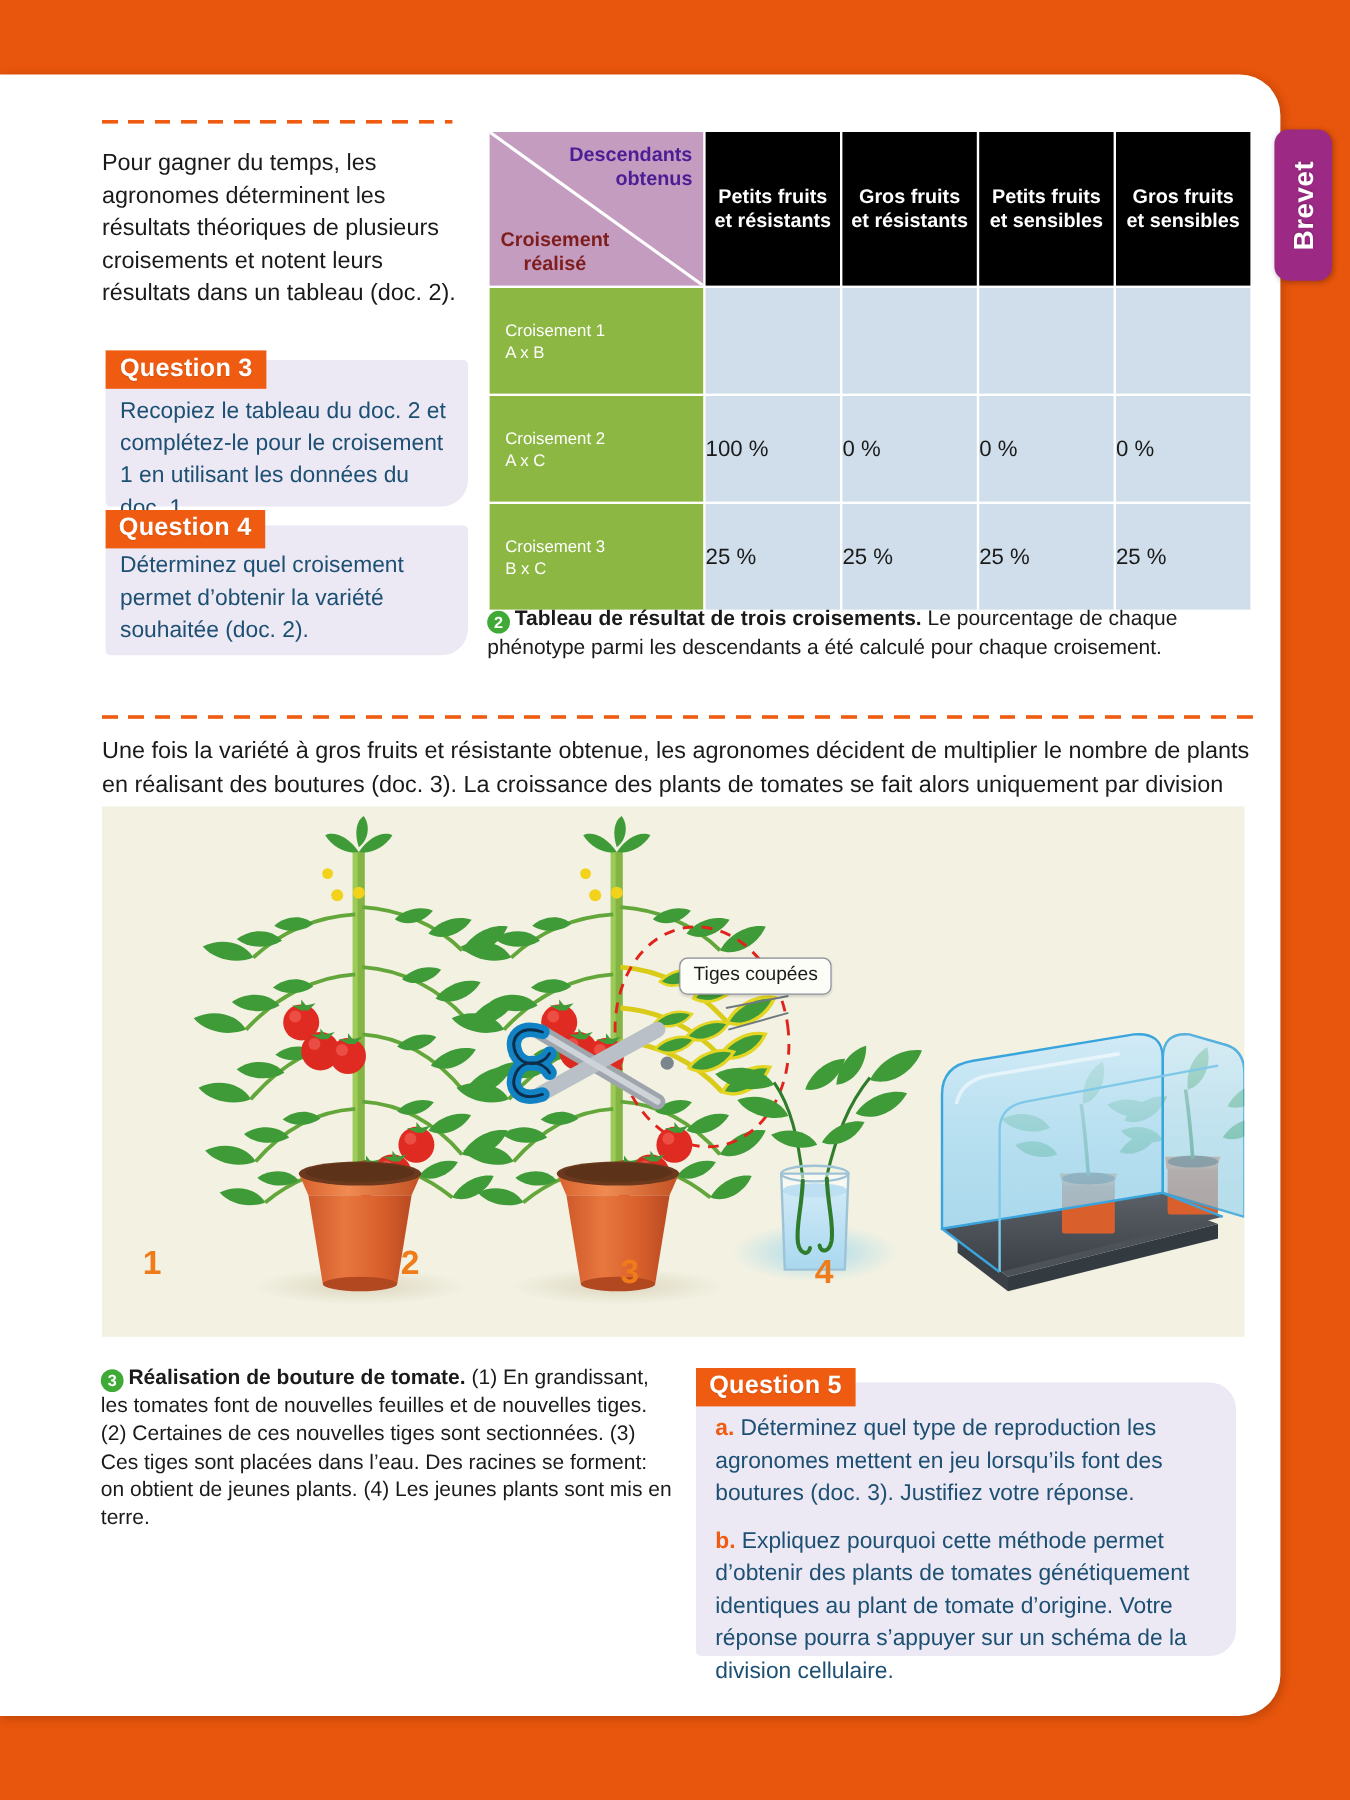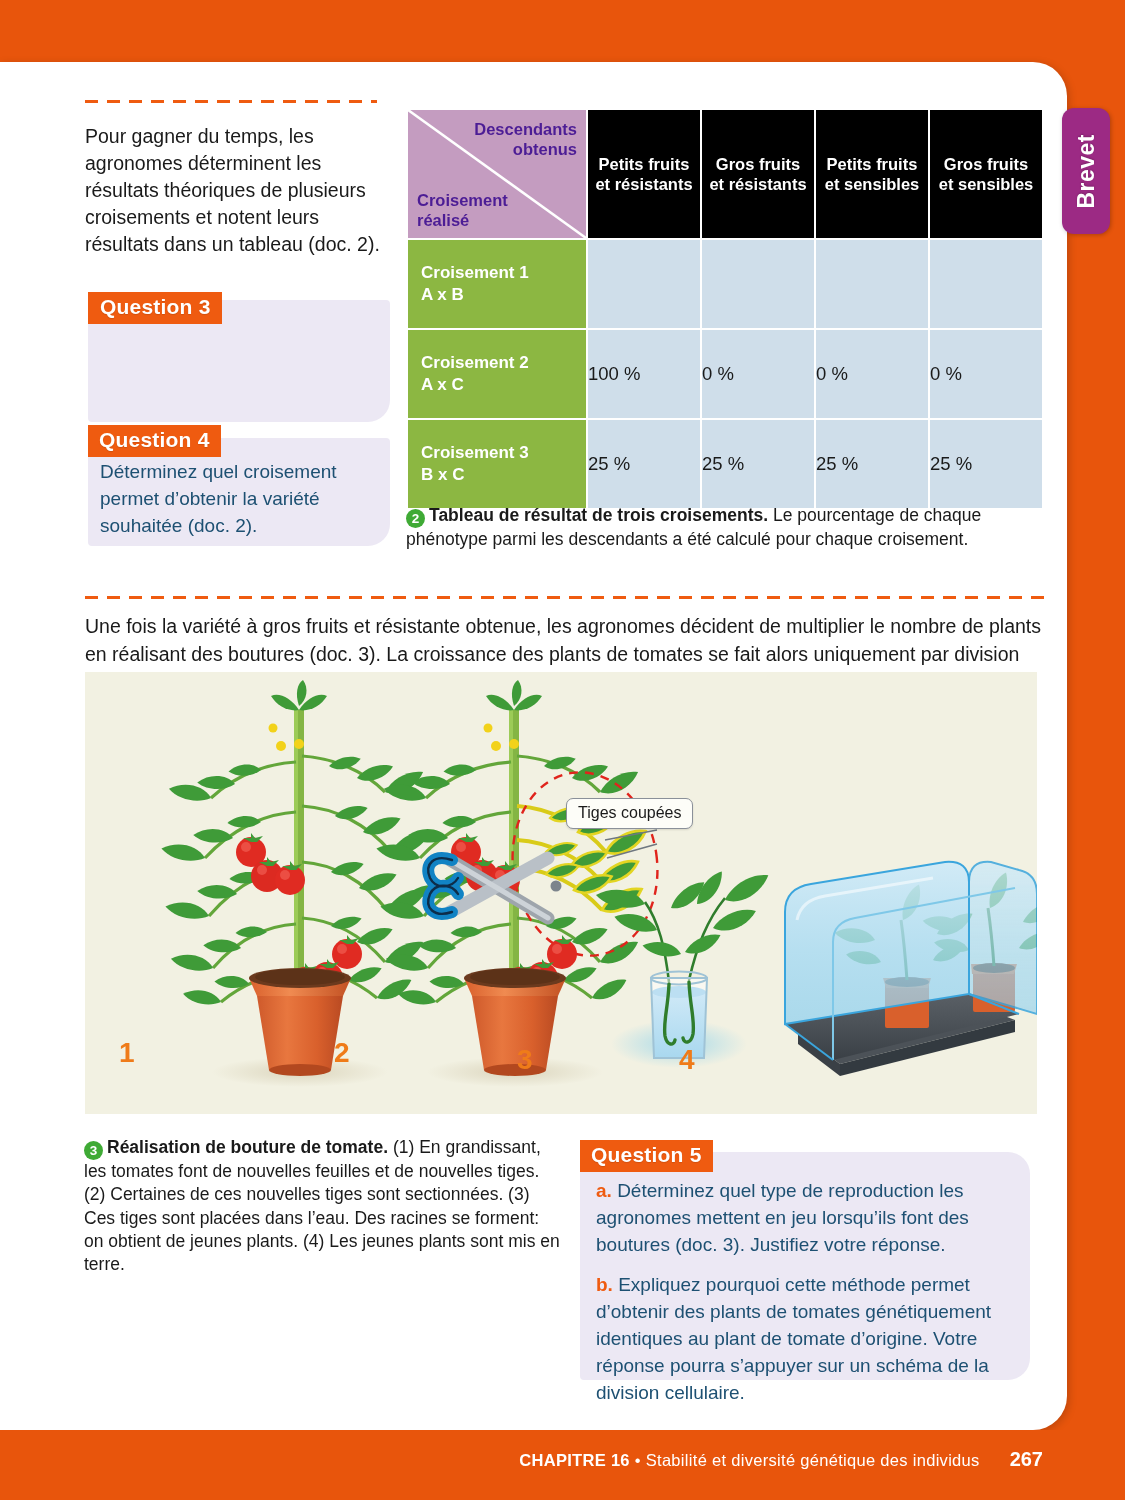--- a/index.html
+++ b/index.html
@@ -124,37 +124,37 @@
   .th-corner .diag {
     position: absolute; left: 0; top: 0; width: 100%; height: 100%;
   }
   .th-corner .lbl-desc {
     position: absolute; right: 9px; top: 9px;
     color: #4c1d95; font-weight: bold; font-size: 16.5px;
     line-height: 1.22; text-align: right;
   }
   .th-corner .lbl-crois {
     position: absolute; left: 9px; bottom: 8px;
-    color: #4c1d95; font-weight: bold; font-size: 16.5px;
-    line-height: 1.22; text-align: left;
+    color: #7f1d1d; font-weight: bold; font-size: 16.5px;
+    line-height: 1.22; text-align: center;
   }
   .th-col {
     background: #000000;
     color: #ffffff;
     font-weight: bold;
     font-size: 16.5px;
     line-height: 1.22;
     text-align: center;
     height: 128px;
   }
   .td-row-head {
     background: #8cb742;
     color: #ffffff;
-    font-weight: bold;
-    font-size: 17px;
+    font-weight: normal;
+    font-size: 14px;
     line-height: 1.3;
     padding: 0 0 0 13px !important;
     text-align: left;
     margin-top: 12px;
   }
   .td-val {
     background: #cfdeea;
     color: #1a1a1a;
     font-size: 18.5px;
     text-align: left;
@@ -248,20 +248,21 @@
     <span>Brevet</span>
   </div>
 
   <div class="dash-rule" id="dash-top"></div>
   <div class="dash-rule" id="dash-mid"></div>
 
   <div class="intro-para">Pour gagner du temps, les agronomes déterminent les résultats théoriques de plusieurs croisements et notent leurs résultats dans un tableau (doc. 2).</div>
 
   <div class="qbox" id="q3-box"></div>
   <div class="qlabel" id="q3-label">Question 3</div>
+  <div class="qtext" id="q3-text">Recopiez le tableau du doc. 2 et complétez-le pour le croisement 1 en utilisant les données du doc. 1.</div>
 
   <div class="qbox" id="q4-box"></div>
   <div class="qlabel" id="q4-label">Question 4</div>
   <div class="qtext" id="q4-text">Déterminez quel croisement permet d’obtenir la variété souhaitée (doc. 2).</div>
 
   <table class="tbl">
     <tbody>
         <tr>
       <th class="th-corner">
         <svg class="diag" viewBox="0 0 178 128" preserveAspectRatio="none">
@@ -831,20 +832,14 @@
     <span class="numdot">3</span><b>Réalisation de bouture de tomate.</b><span> (1) En grandissant, les tomates font de nouvelles feuilles et de nouvelles tiges. (2) Certaines de ces nouvelles tiges sont sectionnées. (3) Ces tiges sont placées dans l’eau. Des racines se forment: on obtient de jeunes plants. (4) Les jeunes plants sont mis en terre.</span>
   </div>
 
   <div class="qbox rounded-all" id="q5-box"></div>
   <div class="qlabel" id="q5-label">Question 5</div>
   <div class="qtext" id="q5-text">
     <p><b class="ab">a.</b><span> Déterminez quel type de reproduction les agronomes mettent en jeu lorsqu’ils font des boutures (doc. 3). Justifiez votre réponse.</span></p>
     <p><b class="ab">b.</b><span> Expliquez pourquoi cette méthode permet d’obtenir des plants de tomates génétiquement identiques au plant de tomate d’origine. Votre réponse pourra s’appuyer sur un schéma de la division cellulaire.</span></p>
   </div>
 
-  <div class="footer">
-    <div class="footer-inner">
-      <div class="footer-chapter"><span>CHAPITRE 16</span><span class="thin"> • </span><span class="thin">Stabilité et diversité génétique des individus</span></div>
-      <div class="footer-page">267</div>
-    </div>
-  </div>
 
 </div>
 
 </body></html>

